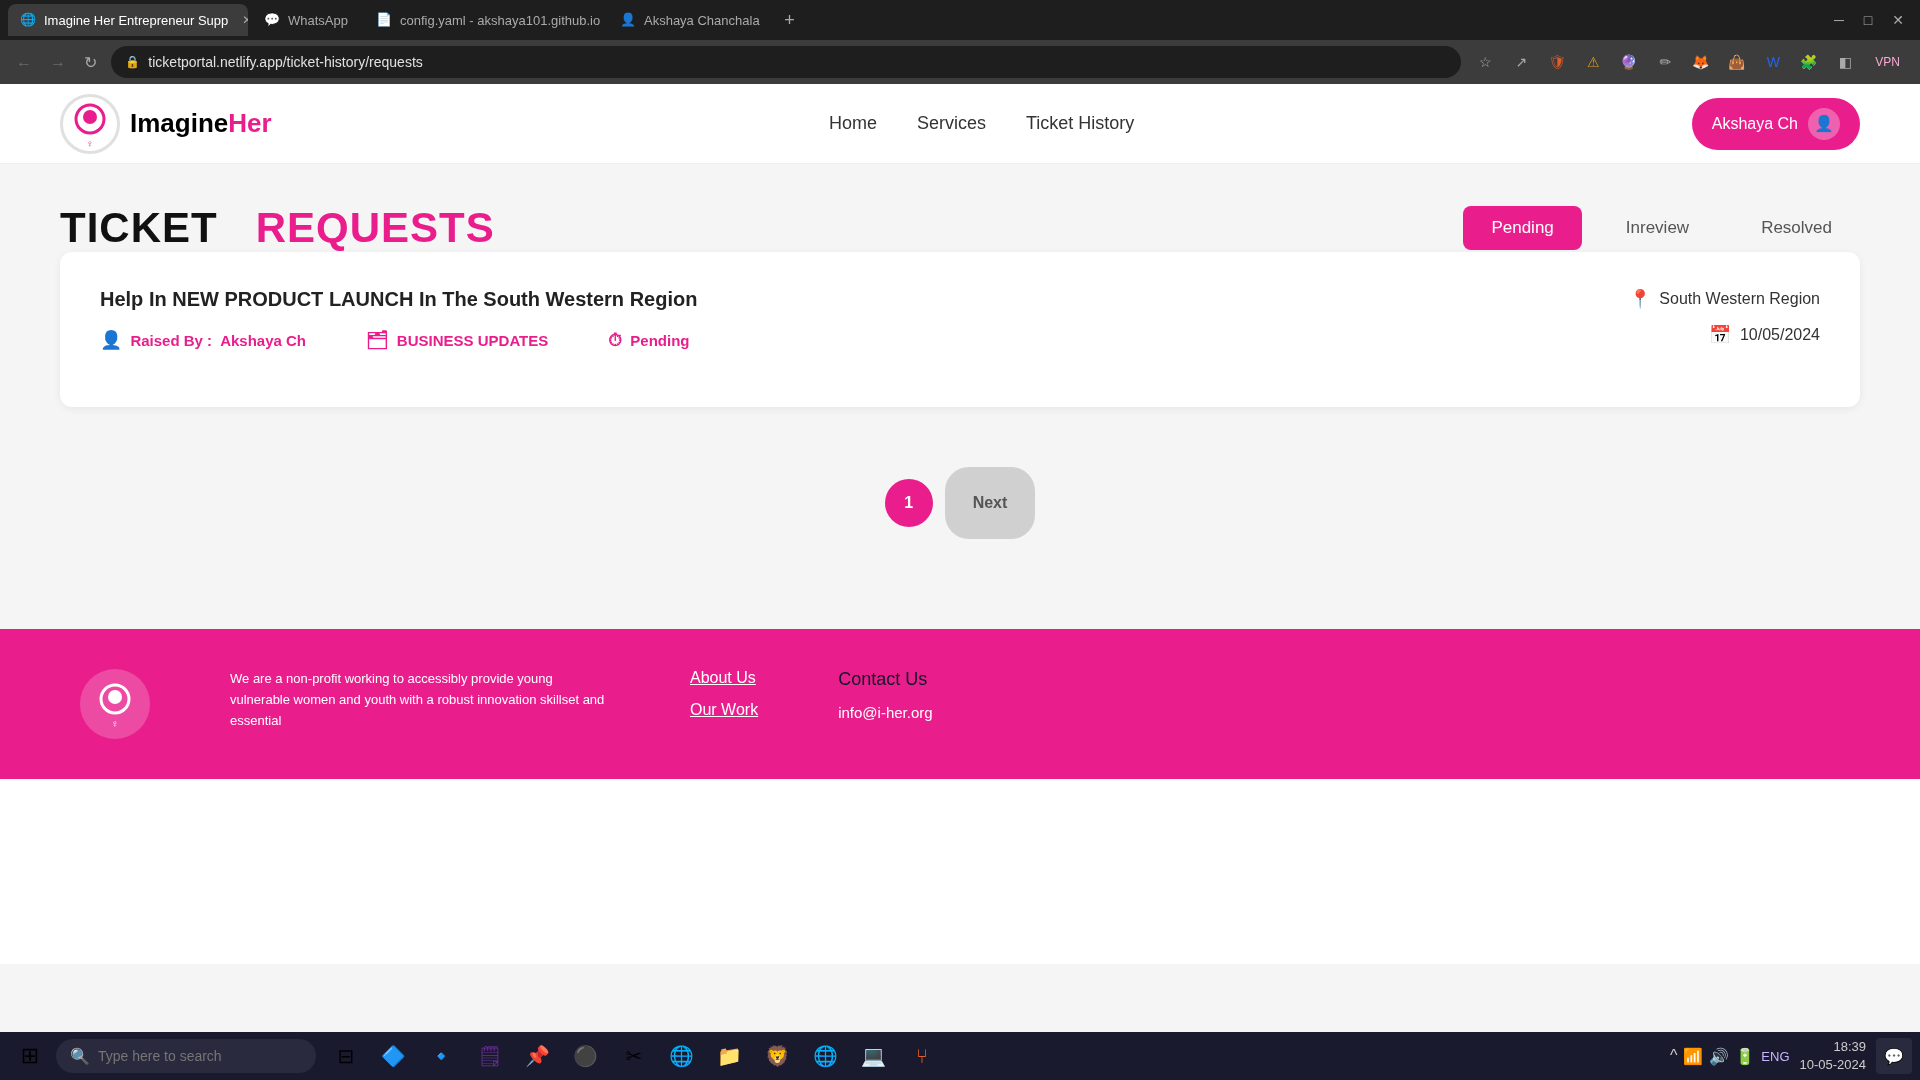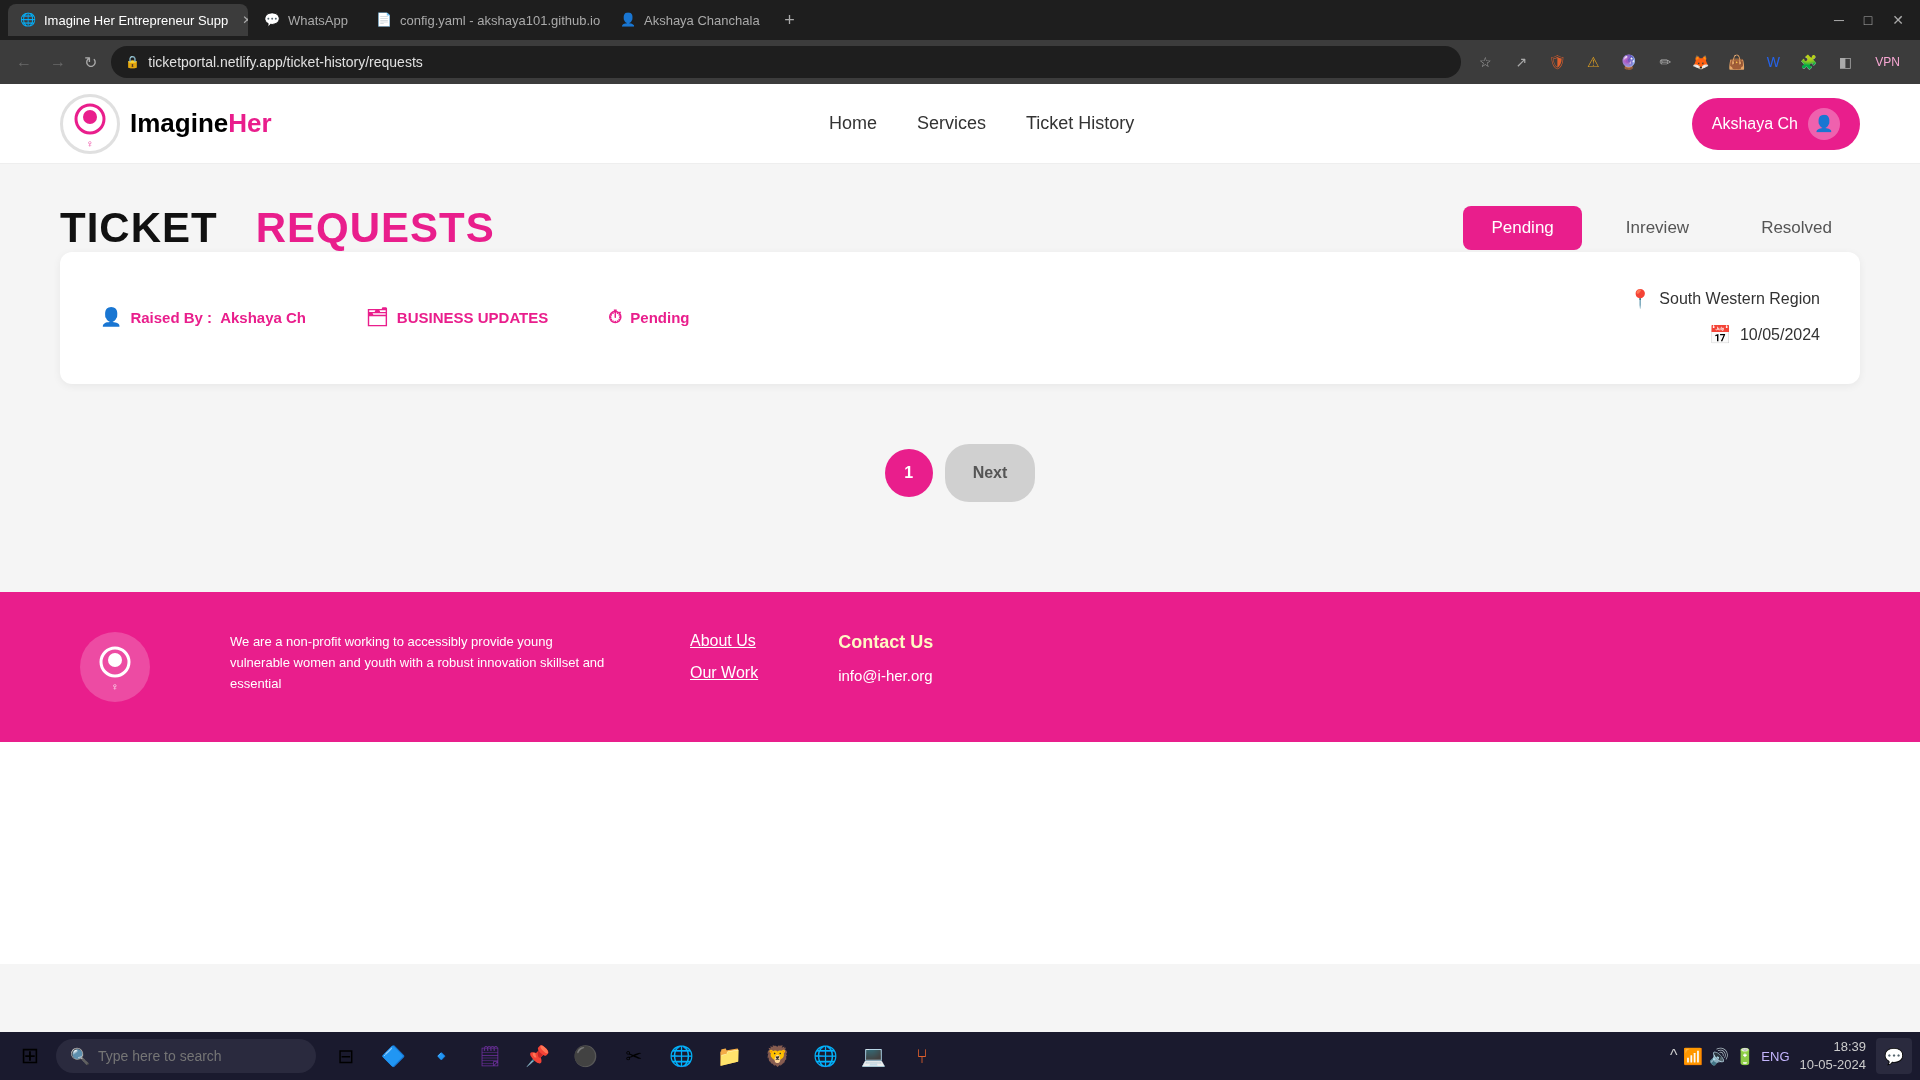--- a/index.html
+++ b/index.html
@@ -298,21 +298,21 @@
     }
     .page-btn.current {
       background: #e91e8c;
       color: #fff;
     }
     .page-btn-next {
       background: #d0d0d0;
       color: #555;
       border: none;
       border-radius: 24px;
-      padding: 20px 28px;
+      padding: 27px 28px;
       font-size: 16px;
       font-weight: 600;
       cursor: pointer;
     }
 
     
     .footer {
       background: #e91e8c;
       padding: 40px 80px;
       display: flex;
@@ -346,23 +346,23 @@
       text-decoration: underline;
       font-size: 16px;
       cursor: pointer;
     }
     .footer-contact {
       display: flex;
       flex-direction: column;
       gap: 8px;
     }
     .footer-contact-title {
-      color: #fef9c3;
+      color: #0f172a;
       font-size: 18px;
-      font-weight: 700;
+      font-weight: 400;
       margin-bottom: 6px;
     }
     .footer-contact-email {
       color: #fff;
       font-size: 15px;
     }
 
     
     .taskbar {
       position: fixed;
@@ -532,20 +532,21 @@
       <div class="filter-buttons">
         <button class="filter-btn active">Pending</button>
         <button class="filter-btn inactive">Inreview</button>
         <button class="filter-btn inactive">Resolved</button>
       </div>
     </div>
 
     <div class="ticket-card">
       <div style="display:flex; justify-content:space-between; align-items:flex-start;">
         <div style="flex:1;">
+          <div class="ticket-card-title">Help In NEW PRODUCT LAUNCH In The South Western Region</div>
 
           <div class="ticket-meta" style="margin-top:18px;">
             <div class="meta-item">
               <span class="meta-icon">👤</span>
               <span>Raised By :</span>
               <span>Akshaya Ch</span>
             </div>
             <div class="meta-item">
               <span class="meta-icon">🗂</span>
               <span>BUSINESS UPDATES</span>

